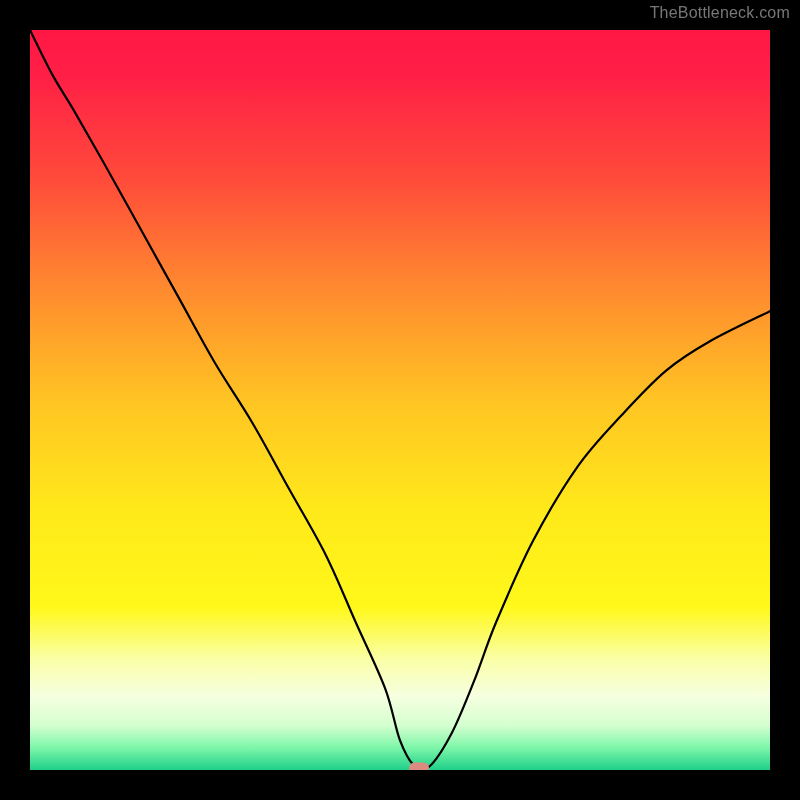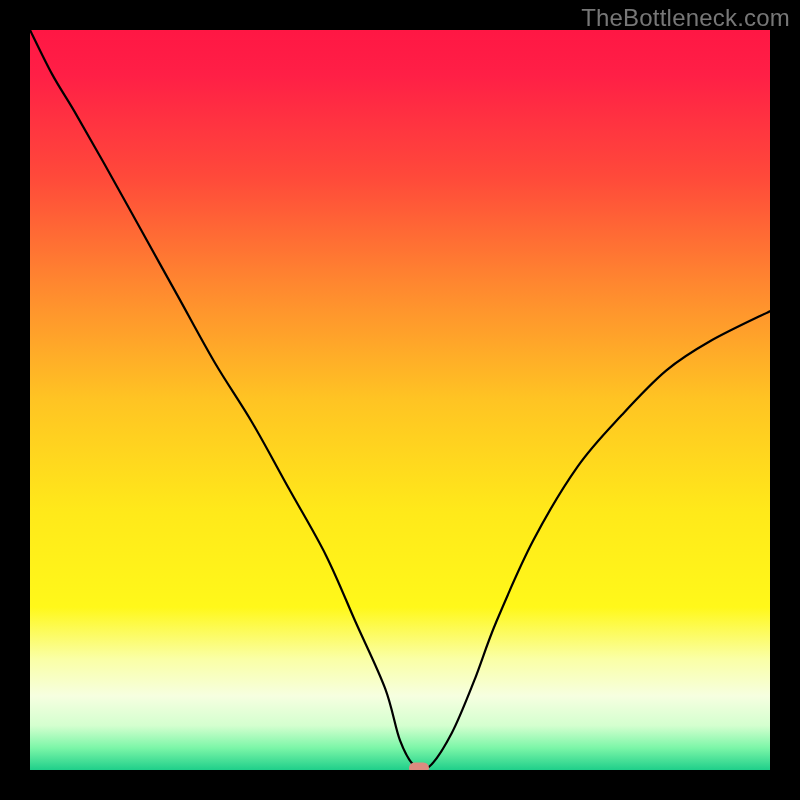--- a/index.html
+++ b/index.html
@@ -15,21 +15,21 @@
     position: relative;
     width: 800px;
     height: 800px;
     background: #000;
   }
   .watermark {
     position: absolute;
     top: 4px;
     right: 10px;
     color: #777;
-    font-size: 24px;
+    font-size: 16px;
     letter-spacing: 0.2px;
     z-index: 30;
     user-select: none;
   }
   .plot-area {
     position: absolute;
     left: 30px;
     top: 30px;
     width: 740px;
     height: 740px;

